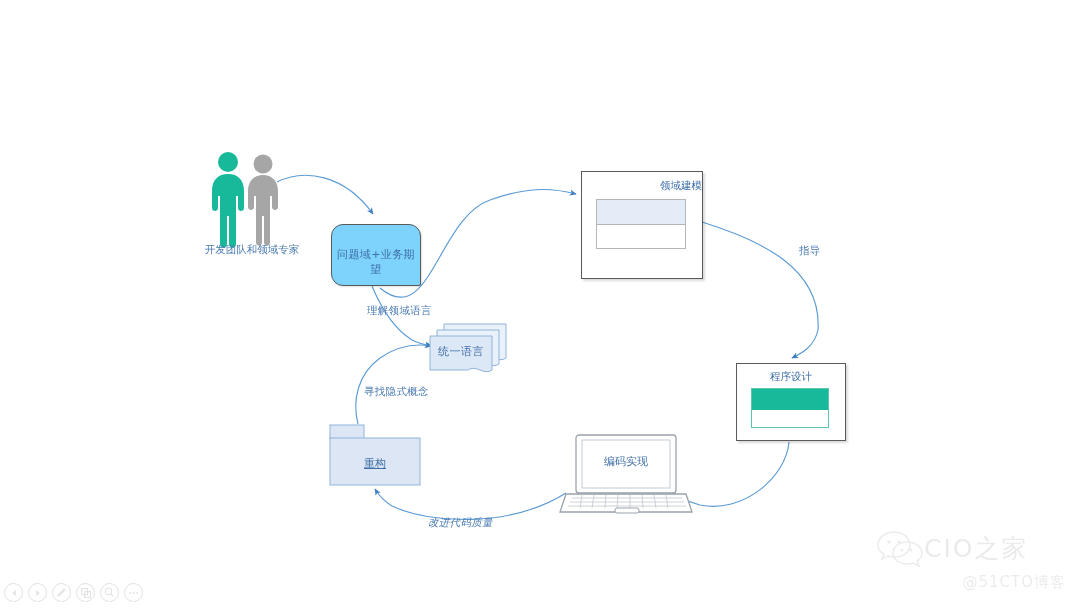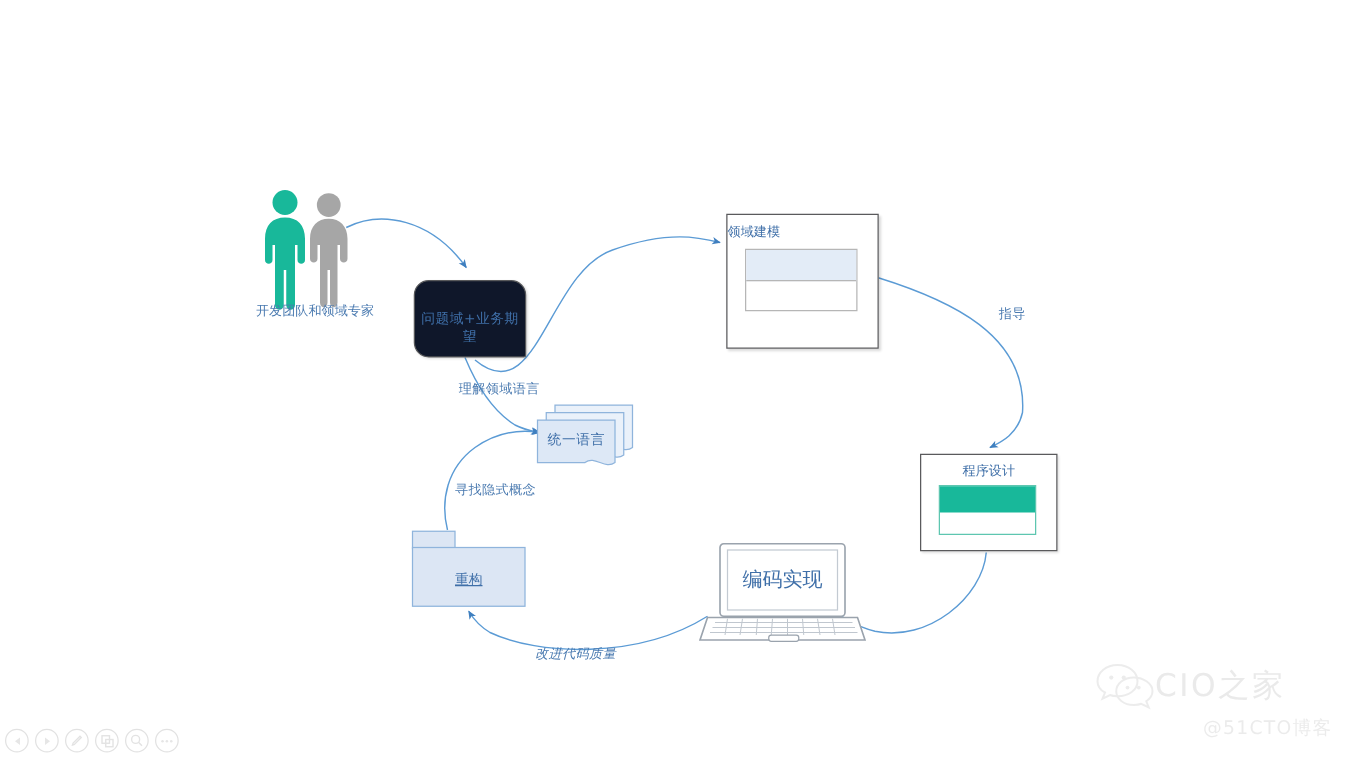--- a/index.html
+++ b/index.html
@@ -43,21 +43,21 @@
     font-size: 10.5px;
     line-height: 13px;
     color: #4a7ab0;
   }
 
   
   .problem-shape {
     position: absolute;
     left: 331px; top: 224px;
     width: 88px; height: 60px;
-    background: #0f172a;
+    background: #7dd3fc;
     border: 1.4px solid #58595b;
     border-radius: 12px 12px 2px 12px;
     box-shadow: 1px 1px 2px rgba(0,0,0,.12);
   }
   .problem-shape .txt {
     position: absolute;
     left: 0; right: 0; top: 22px;
     text-align: center;
     font-size: 11px;
     color: #3f6FA8;
@@ -68,21 +68,21 @@
   .modeling-box {
     position: absolute;
     left: 581px; top: 171px;
     width: 120px; height: 106px;
     background: #ffffff;
     border: 1.4px solid #5a5a5c;
     box-shadow: 1.5px 1.5px 2px rgba(0,0,0,.15);
   }
   .modeling-title {
     position: absolute; left: 0; right: 0; top: 7px;
-    text-align: left; font-size: 10.5px; color: #3f6FA8;
+    text-align: right; font-size: 10.5px; color: #3f6FA8;
   }
   .modeling-table {
     position: absolute;
     left: 14px; top: 27px;
     width: 90px; height: 50px;
     border: 1px solid #b6b6b6;
     background: #ffffff;
     box-sizing: border-box;
   }
   .modeling-table .row-head {
@@ -124,21 +124,21 @@
   .pkg-wrap { position: absolute; left: 329px; top: 424px; width: 92px; height: 62px; }
   .pkg-label {
     position: absolute; left: 0; right: 0; top: 32px;
     text-align: center; font-size: 11px; color: #3f6FA8; text-decoration: underline;
   }
 
   
   .laptop-wrap { position: absolute; left: 560px; top: 434px; width: 132px; height: 82px; }
   .laptop-label {
     position: absolute; left: 0; right: 0; top: 20px;
-    text-align: center; font-size: 16px; color: #3f6FA8;
+    text-align: center; font-size: 11px; color: #3f6FA8;
   }
 
   
   .edge-label {
     position: absolute;
     font-size: 10.5px;
     color: #4a7ab0;
     white-space: nowrap;
     letter-spacing: .3px;
   }

